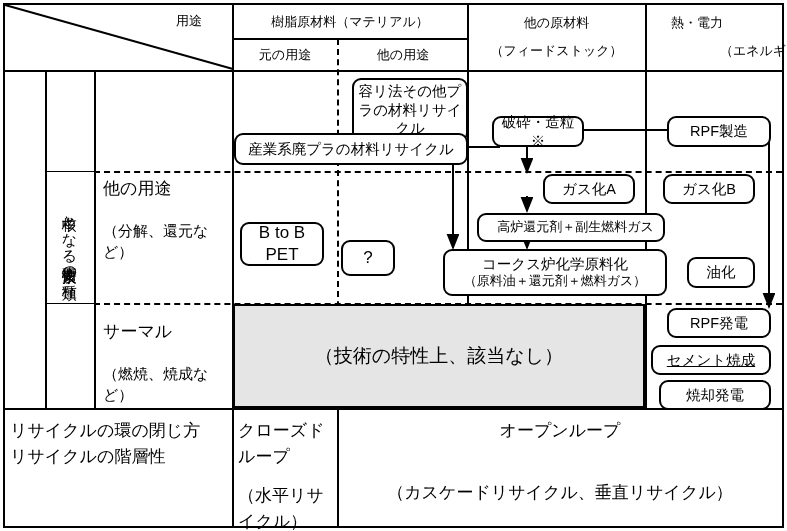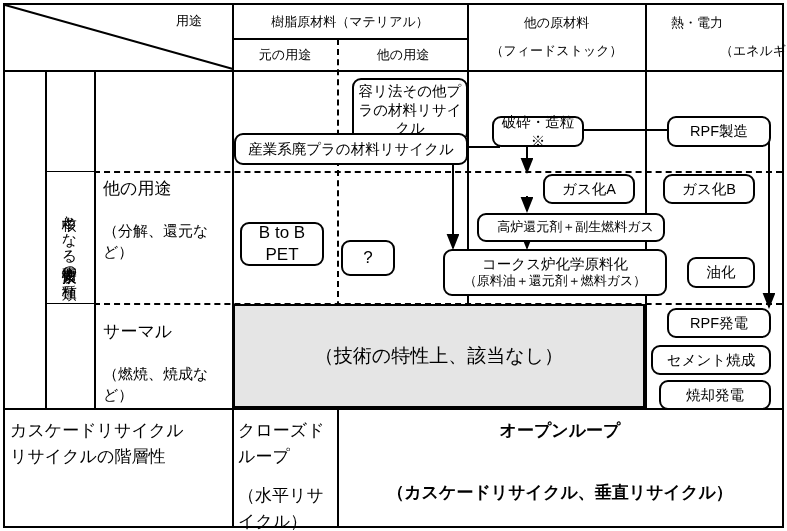--- a/index.html
+++ b/index.html
@@ -81,21 +81,21 @@
   .greyband {
     background:#e5e5e5;
     border:2px solid #000;
     display:flex; align-items:center; justify-content:center;
     font-size:19px;
     font-family:Liberation Serif, serif;
   }
 
   
   .legend { font-size:17px; line-height:1.5; }
-  .legend.center { text-align:center;font-weight:bold; }
+  .legend.center { text-align:center; }
 
   
   #arrows { position:absolute; left:0; top:0; width:787px; height:531px; z-index:3; }
 </style>
 </head>
 <body>
 
 <div id="canvas">
 
   <div class="abs frame"></div>
@@ -219,30 +219,30 @@
   </div>
 
   <div class="abs node big" style="left:341px; top:240px; width:54px; height:36px;">
     <span>?</span>
   </div>
 
   <div class="abs node" style="left:667px; top:308px; width:104px; height:30px;">
     <span>RPF発電</span>
   </div>
 
-  <div class="abs node" style="left:651px; top:345px; width:120px; height:30px;">
+  <div class="abs node" style="left:651px; top:345px; width:120px; height:30px;text-decoration:underline;">
     <span>セメント焼成</span>
   </div>
 
   <div class="abs node" style="left:659px; top:380px; width:112px; height:30px;">
     <span>焼却発電</span>
   </div>
 
   <div class="abs legend" style="left:10px; top:418px; width:218px;">
-    <div>カスケードリサイクル</div>
+    <div>リサイクルの環の閉じ方</div>
     <div>リサイクルの階層性</div>
   </div>
 
   <div class="abs legend" style="left:238px; top:418px; width:96px;">
     <div>クローズドループ</div>
     <div style="margin-top:14px;">（水平リサイクル）</div>
   </div>
 
   <div class="abs legend center" style="left:340px; top:418px; width:440px;">
     <div>オープンループ</div>

